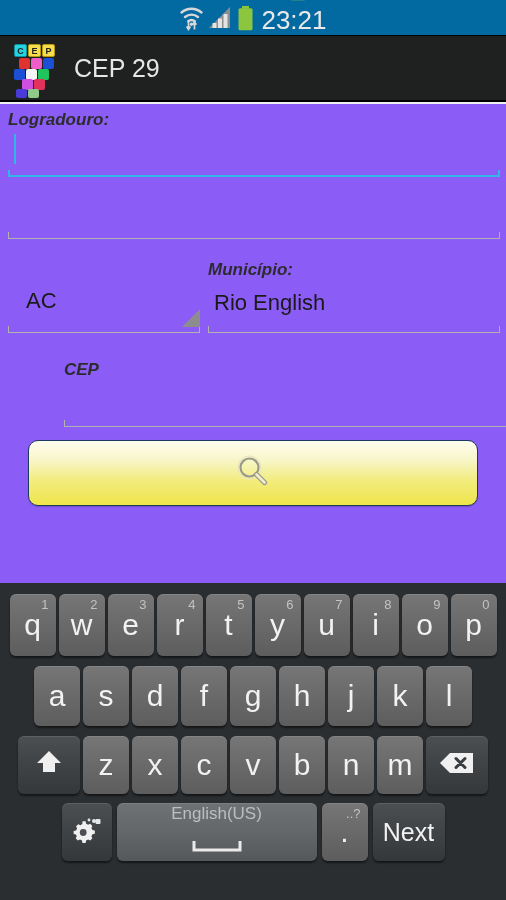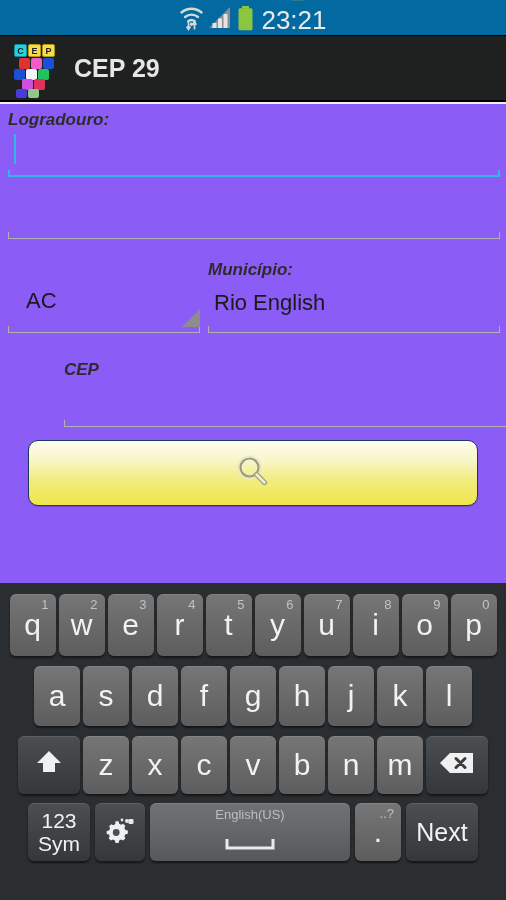--- a/index.html
+++ b/index.html
@@ -40,21 +40,20 @@
   .app-icon .tile { position: absolute; border-radius: 2px; }
   .app-icon .letter {
     position: absolute; width: 13px; height: 13px; border-radius: 2px;
     font-size: 9px; line-height: 13px; text-align: center;
     color: #222; font-weight: bold;
     font-family: "Liberation Sans", sans-serif;
   }
   .ab-title {
     color: #e6e6e6; font-size: 25px; margin-left: 16px;
     font-family: "Liberation Sans", sans-serif;
-    font-weight: bold;
   }
 
   
   .form {
     position: absolute; top: 104px; left: 0; width: 506px; height: 479px;
     background: #8b5cf6;
   }
   .flabel {
     font-style: italic; font-weight: bold; font-size: 17px;
     color: #2c2c2c; font-family: "Liberation Sans", sans-serif;
@@ -140,21 +139,21 @@
   .r3 .key { width: 46px; height: 58px; }
   .k-shift { width: 62px !important; height: 58px !important; }
   .k-back  { width: 62px !important; height: 58px !important; }
   .k-123   { width: 62px !important; height: 58px !important;
              flex-direction: column; font-size: 21px; line-height: 23px; }
   .k-gear  { width: 50px !important; height: 58px !important; }
   .k-space { width: 200px !important; height: 58px !important;
              flex-direction: column; }
   .k-dot   { width: 46px !important; height: 58px !important; }
   .k-next  { width: 72px !important; height: 58px !important; font-size: 25px; }
-  .space-label { font-size: 13px; color: #bdbdbd; margin-bottom: 2px; }
+  .space-label { font-size: 17px; color: #bdbdbd; margin-bottom: 2px; }
 </style>
 </head>
 <body>
 
 <div class="screen">
 
   <div class="statusbar">
     <div class="sb-left">
       <span class="sb-ico">
         <svg width="16" height="22" viewBox="0 0 16 22">
@@ -386,24 +385,20 @@
         <span>
           <svg width="36" height="24" viewBox="0 0 36 24">
             <path d="M11 2 L34 2 L34 22 L11 22 L1 12 Z" fill="#f0f0f0"></path>
             <path d="M17 7.5 L26 16.5 M26 7.5 L17 16.5" stroke="#3a3d40" stroke-width="3" stroke-linecap="round"></path>
           </svg>
         </span>
       </div>
     </div>
 
     <div class="krow r4">
-      <div class="key dark k-123">
-        <span>123</span>
-        <span>Sym</span>
-      </div>
       <div class="key dark k-gear">
         <span>
           <svg width="30" height="30" viewBox="0 0 30 30">
             <circle cx="22" cy="7" r="2" fill="#e8e8e8"></circle>
             <circle cx="17" cy="6" r="1.4" fill="#e8e8e8"></circle>
             <rect x="23.5" y="5" width="5" height="5" rx="1" fill="#e8e8e8"></rect>
             <g fill="#f0f0f0">
               <path d="M13 10 h4 l.7 3 2.5 1.4 2.7-1.3 2.8 2.8-1.3 2.7 1.4 2.5 3 .7 v4 l-3 .7-1.4 2.5 1.3 2.7-2.8 2.8-2.7-1.3-2.5 1.4-.7 3 h-4 l-.7-3-2.5-1.4-2.7 1.3-2.8-2.8 1.3-2.7L4.7 27 l-3-.7 v-4 l3-.7 1.4-2.5-1.3-2.7 2.8-2.8 2.7 1.3 2.5-1.4z" transform="translate(-2,-2) scale(0.78) translate(3,2)"></path>
             </g>
             <circle cx="11.2" cy="18.5" r="3.4" fill="#4c4f52"></circle>

